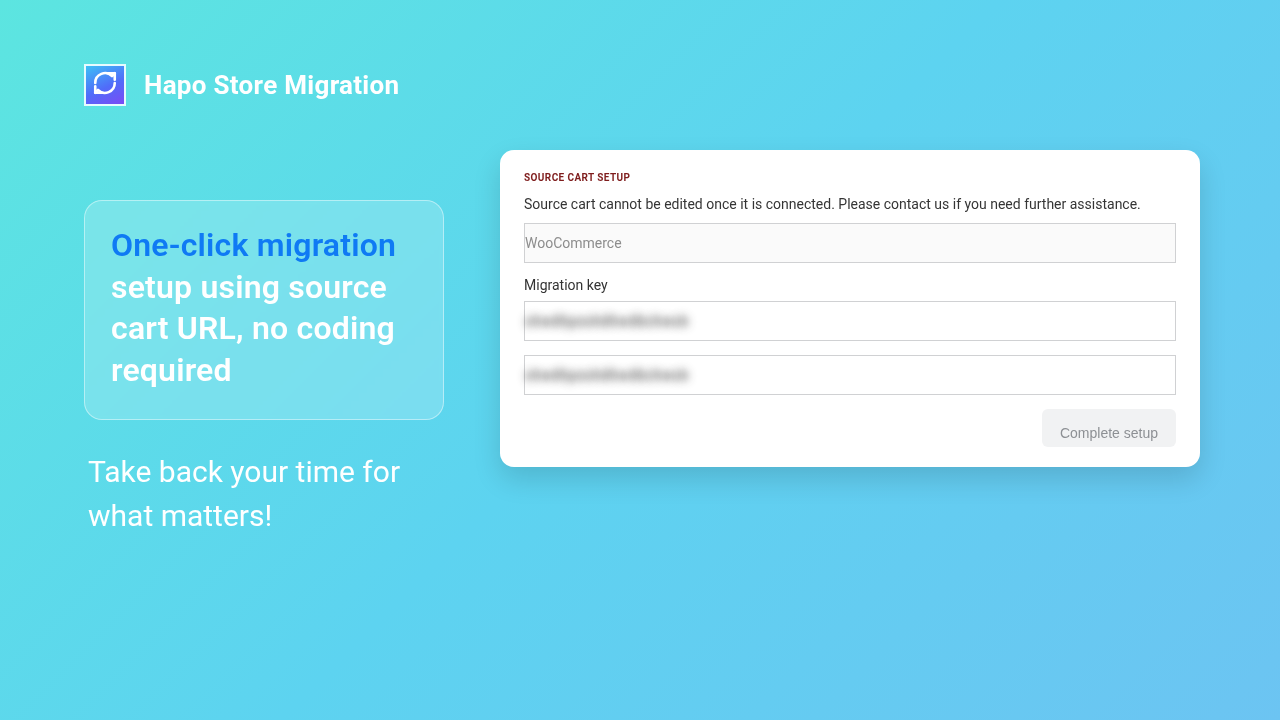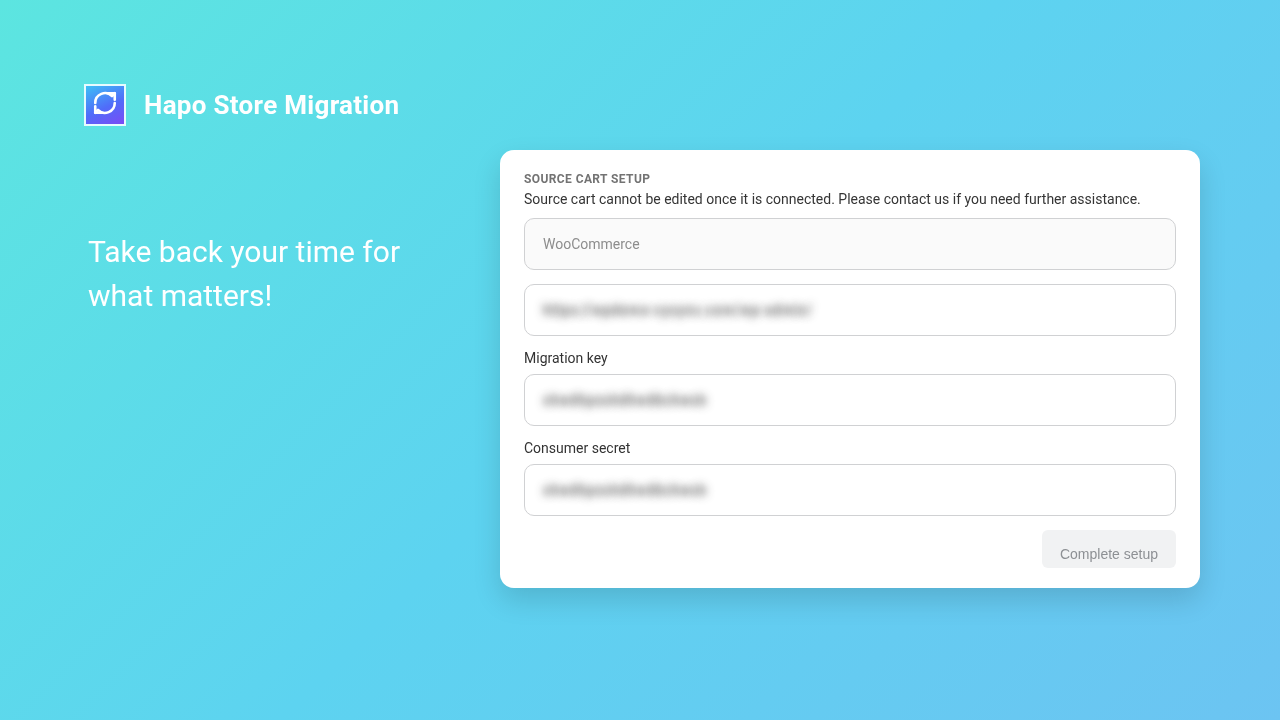--- a/index.html
+++ b/index.html
@@ -7,21 +7,21 @@
   body {
     font-family: -apple-system, BlinkMacSystemFont, "Segoe UI", Roboto, "Helvetica Neue", Arial, sans-serif;
     background: linear-gradient(135deg, #5ce5e0 0%, #5dd3f0 50%, #6cc4f2 100%);
     position: relative;
   }
 
   
   .brand {
     position: absolute;
     left: 84px;
-    top: 84px;
+    top: 64px;
     display: flex;
     align-items: center;
     gap: 18px;
   }
   .logo-box {
     width: 42px;
     height: 42px;
     border: 2px solid #e6fbff;
     background: linear-gradient(155deg, #3dbff6 0%, #506cf9 55%, #7b4bf5 100%);
     display: flex;
@@ -73,46 +73,46 @@
     left: 500px;
     top: 150px;
     width: 700px;
     background: #ffffff;
     border-radius: 14px;
     padding: 22px 24px 20px;
     box-shadow: 0 12px 28px rgba(0,0,0,0.14);
   }
   .form-heading {
     text-transform: uppercase;
-    font-size: 12px;
+    font-size: 10px;
     font-weight: 700;
     letter-spacing: 0.4px;
-    color: #737373;
-    margin-bottom: 4px;
+    color: #7f1d1d;
+    margin-bottom: 12px;
   }
   .form-help {
     font-size: 14px;
     color: #353535;
     margin-bottom: 8px;
     line-height: 1.4;
   }
   .field { margin-bottom: 14px; }
   .field-label {
     font-size: 14px;
     color: #333;
     margin-bottom: 8px;
     display: block;
   }
   .input-shell {
     width: 100%;
-    height: 52px;
+    height: 40px;
     border: 1px solid #d0d1d3;
-    border-radius: 10px;
+    border-radius: 0;
     background: #ffffff;
-    padding: 0 18px;
+    padding: 0 0;
     display: flex;
     align-items: center;
     font-size: 14px;
     color: #4c4c4c;
   }
   .input-readonly {
     background: #fafafa;
     color: #8d8d8d;
   }
   .blur-text {
@@ -150,48 +150,51 @@
         <path d="M3 12a9 9 0 0 1 15.5-6.3L21 3"></path>
         <polyline points="3 15 3 21 9 21"></polyline>
         <polyline points="21 9 21 3 15 3"></polyline>
       </svg>
     </span>
   </div>
   <div class="brand-title">Hapo Store Migration</div>
 </div>
 
 <div class="left-col">
+  <div class="hero-card">
+    <div class="hero-text">
+      <span class="accent">One-click</span>
+      <span class="accent">migration</span>
+      <span>setup using source cart URL, no coding required</span>
+    </div>
+  </div>
   <div class="tagline">Take back your time for what matters!</div>
 </div>
 
 <div class="form-card">
   <div class="form-heading">Source Cart Setup</div>
   <div class="form-help">Source cart cannot be edited once it is connected. Please contact us if you need further assistance.</div>
 
   <div class="field">
     <div class="input-shell input-readonly">
       <span>WooCommerce</span>
     </div>
   </div>
 
   <div class="field">
-    <div class="input-shell">
-      <span class="blur-text">https://wpdemo-cysync.com/wp-admin/</span>
-    </div>
   </div>
 
   <div class="field">
     <label class="field-label">Migration key</label>
     <div class="input-shell">
       <span class="blur-text">shwdhposhdhwdbchwsb</span>
     </div>
   </div>
 
   <div class="field">
-    <label class="field-label">Consumer secret</label>
     <div class="input-shell">
       <span class="blur-text">shwdhposhdhwdbchwsb</span>
     </div>
   </div>
 
   <div class="actions">
     <button class="complete-btn">Complete setup</button>
   </div>
 </div>
 

